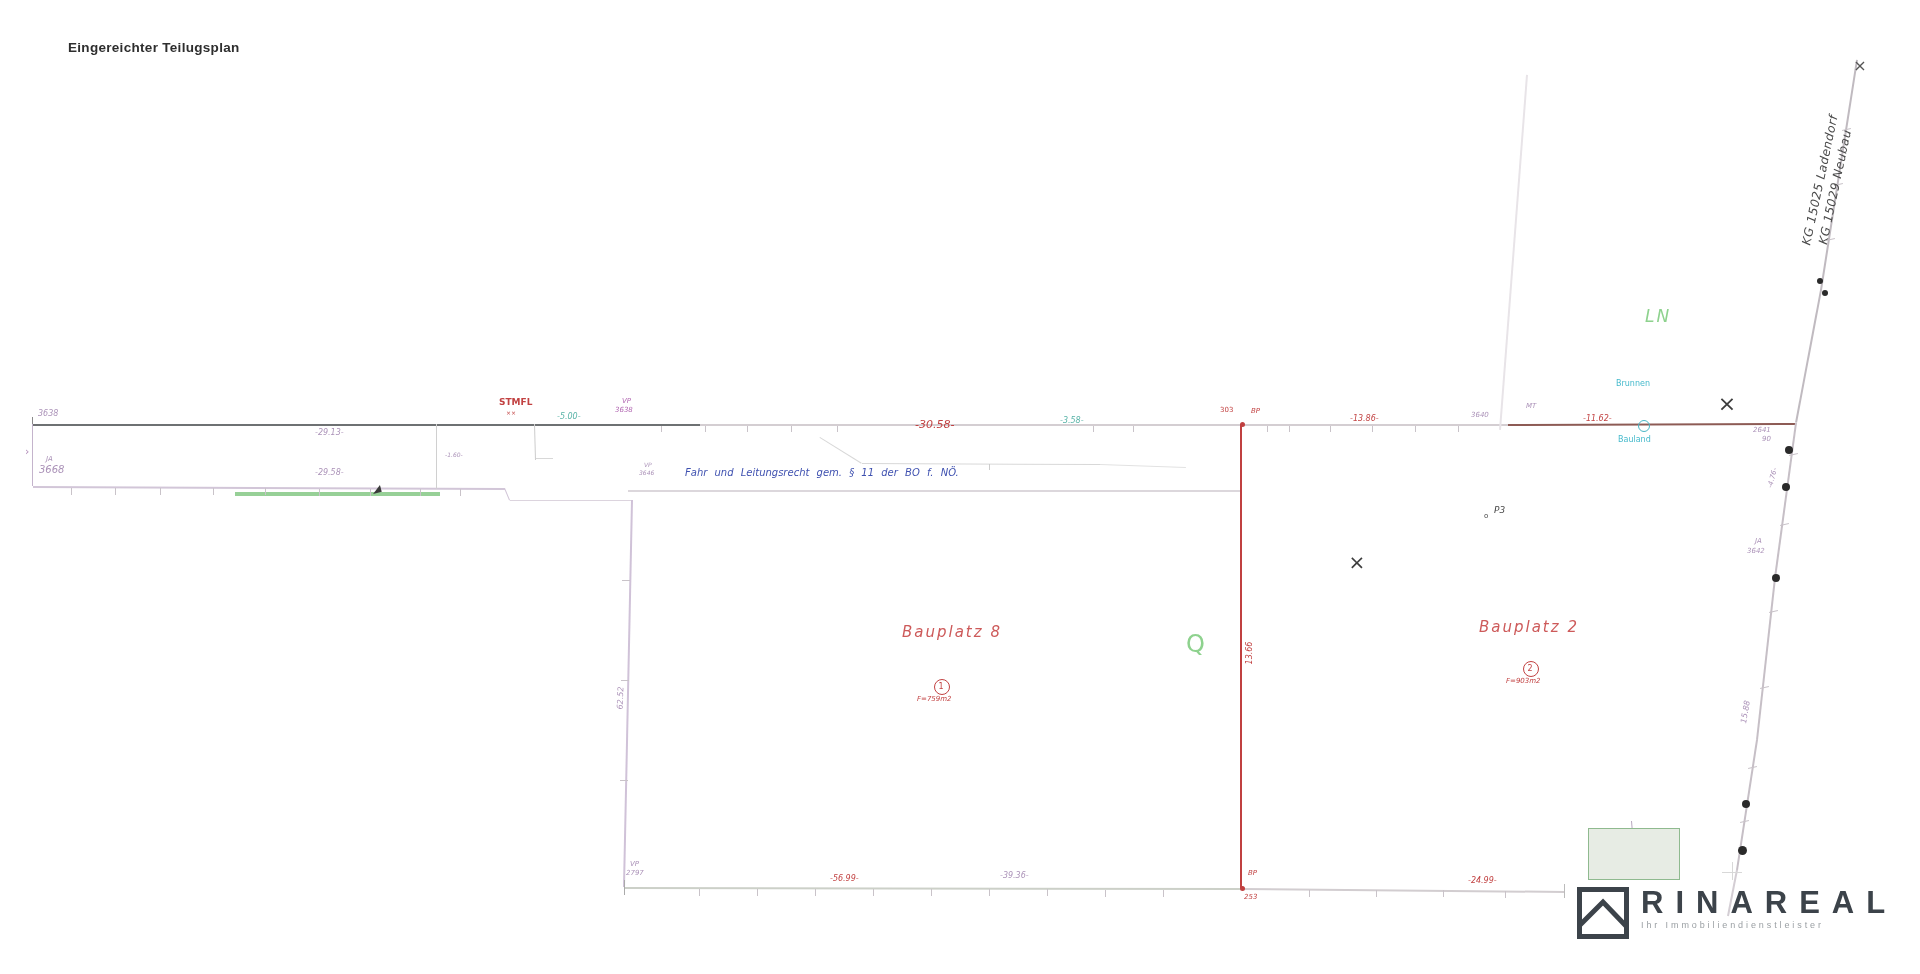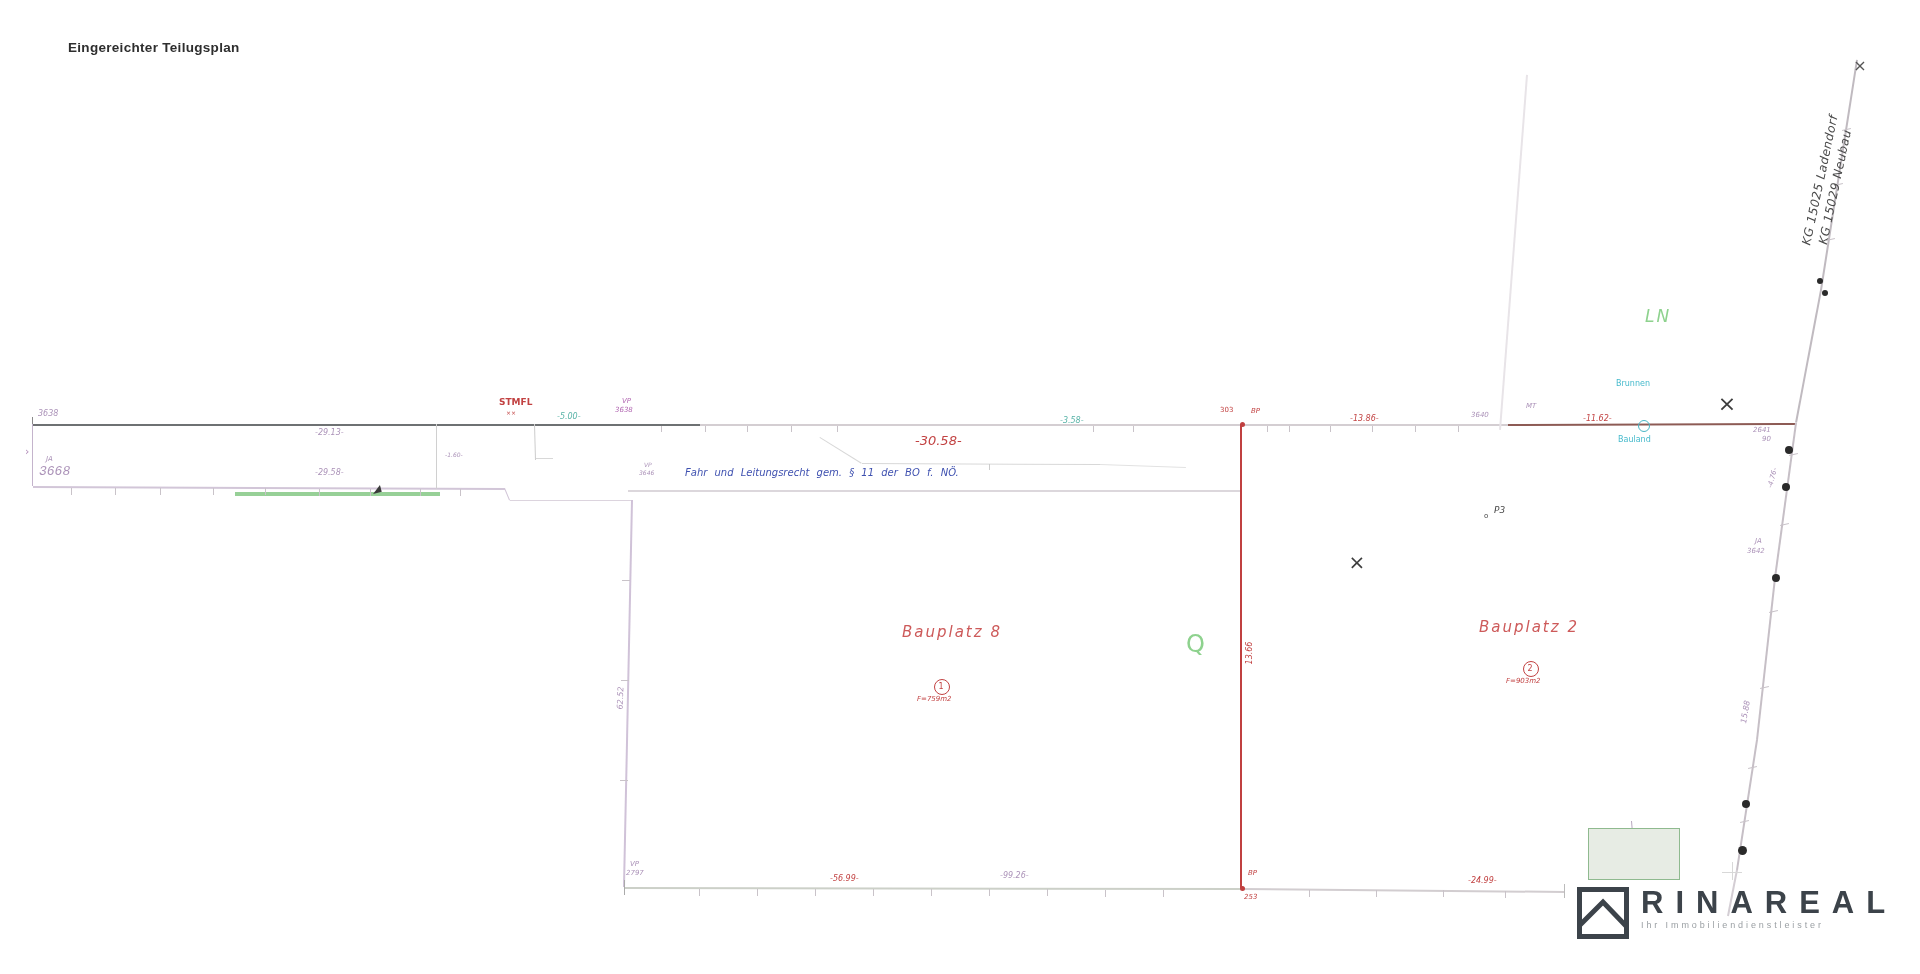--- a/index.html
+++ b/index.html
@@ -122,60 +122,60 @@
       <div class="cir" style="left: 1523px; top: 661px; width: 14px; height: 14px; border: 1.2px solid rgb(194, 66, 66);"></div>
       <div class="rct" style="left: 1588px; top: 828px; width: 90px; height: 50px; background: rgb(231, 236, 228); border: 1.5px solid rgb(143, 186, 143);"></div>
       <div class="tri" style="left: 372px; top: 486px; border-left: 9px solid transparent; border-bottom: 7px solid rgb(58, 58, 58); transform: rotate(-15deg);"></div>
       <div class="lbl" style="color: rgb(171, 146, 184); font-size: 8px; font-style: italic; left: 38px; top: 410px;">3638</div>
       <div class="lbl" style="color: rgb(171, 146, 184); font-size: 8px; font-style: italic; left: 315px; top: 429px;">-29.13-</div>
       <div class="lbl" style="color: rgb(194, 66, 66); font-size: 9px; font-weight: bold; left: 499px; top: 398px;">STMFL</div>
       <div class="lbl" style="color: rgb(194, 66, 66); font-size: 6px; left: 506px; top: 410px;">××</div>
       <div class="lbl" style="color: rgb(86, 178, 166); font-size: 8px; font-style: italic; left: 557px; top: 413px;">-5.00-</div>
       <div class="lbl" style="color: rgb(179, 106, 179); font-size: 7px; font-style: italic; left: 622px; top: 398px;">VP</div>
       <div class="lbl" style="color: rgb(179, 106, 179); font-size: 7px; font-style: italic; left: 615px; top: 407px;">3638</div>
-      <div class="lbl" style="color: rgb(194, 66, 66); font-size: 13px; font-style: italic; left: 915px; top: 434px;">-30.58-</div>
+      <div class="lbl" style="color: rgb(194, 66, 66); font-size: 11px; font-style: italic; left: 915px; top: 419px;">-30.58-</div>
       <div class="lbl" style="color: rgb(86, 178, 166); font-size: 8px; font-style: italic; left: 1060px; top: 417px;">-3.58-</div>
       <div class="lbl" style="color: rgb(194, 66, 66); font-size: 7px; left: 1220px; top: 407px;">303</div>
       <div class="lbl" style="color: rgb(194, 66, 66); font-size: 7px; font-style: italic; left: 1251px; top: 408px;">BP</div>
       <div class="lbl" style="color: rgb(194, 66, 66); font-size: 8px; font-style: italic; left: 1350px; top: 415px;">-13.86-</div>
       <div class="lbl" style="color: rgb(171, 146, 184); font-size: 7px; font-style: italic; left: 1478px; top: 403px; margin-left: 48px;">MT</div>
       <div class="lbl" style="color: rgb(171, 146, 184); font-size: 7px; font-style: italic; left: 1471px; top: 412px;">3640</div>
       <div class="lbl" style="color: rgb(194, 66, 66); font-size: 8px; font-style: italic; left: 1583px; top: 415px;">-11.62-</div>
       <div class="lbl" style="color: rgb(70, 186, 204); font-size: 8px; left: 1616px; top: 380px;">Brunnen</div>
       <div class="lbl" style="color: rgb(70, 186, 204); font-size: 8px; left: 1618px; top: 436px;">Bauland</div>
       <div class="lbl" style="color: rgb(171, 146, 184); font-size: 7px; font-style: italic; left: 1753px; top: 427px;">2641</div>
       <div class="lbl" style="color: rgb(171, 146, 184); font-size: 7px; font-style: italic; left: 1762px; top: 436px;">90</div>
       <div class="lbl" style="color: rgb(171, 146, 184); font-size: 7px; font-style: italic; left: 1773px; top: 478px; transform: translate(-50%, -50%) rotate(-75deg);">-4.76-</div>
       <div class="lbl" style="color: rgb(171, 146, 184); font-size: 7px; font-style: italic; left: 1755px; top: 538px;">JA</div>
       <div class="lbl" style="color: rgb(171, 146, 184); font-size: 7px; font-style: italic; left: 1747px; top: 548px;">3642</div>
       <div class="lbl" style="color: rgb(171, 146, 184); font-size: 8px; font-style: italic; left: 1746px; top: 712px; transform: translate(-50%, -50%) rotate(-80deg);">15.88</div>
       <div class="lbl" style="color: rgb(142, 210, 142); font-size: 17px; font-style: italic; letter-spacing: 2px; left: 1645px; top: 308px;">LN</div>
       <div class="lbl" style="color: rgb(74, 74, 74); font-size: 12px; font-style: italic; letter-spacing: 0.5px; left: 1820px; top: 180px; transform: translate(-50%, -50%) rotate(-78deg);">KG 15025 Ladendorf</div>
       <div class="lbl" style="color: rgb(74, 74, 74); font-size: 12px; font-style: italic; letter-spacing: 0.5px; left: 1835px; top: 187px; transform: translate(-50%, -50%) rotate(-78deg);">KG 15029 Neubau</div>
       <div class="lbl" style="color: rgb(171, 146, 184); font-size: 7px; font-style: italic; left: 46px; top: 456px;">JA</div>
-      <div class="lbl" style="color: rgb(171, 146, 184); font-size: 13px; font-style: italic; left: 39px; top: 465px; font-family: Liberation Mono, monospace;">3668</div>
+      <div class="lbl" style="color: rgb(171, 146, 184); font-size: 10px; font-style: italic; left: 39px; top: 465px;">3668</div>
       <div class="lbl" style="color: rgb(176, 138, 184); font-size: 11px; left: 25px; top: 446px;">›</div>
       <div class="lbl" style="color: rgb(171, 146, 184); font-size: 8px; font-style: italic; left: 315px; top: 469px;">-29.58-</div>
       <div class="lbl" style="color: rgb(63, 81, 176); font-size: 10px; font-style: italic; word-spacing: 4px; left: 685px; top: 468px;">Fahr und Leitungsrecht gem. § 11 der BO f. NÖ.</div>
       <div class="lbl" style="color: rgb(171, 146, 184); font-size: 6px; font-style: italic; left: 644px; top: 462px;">VP</div>
       <div class="lbl" style="color: rgb(171, 146, 184); font-size: 6px; font-style: italic; left: 639px; top: 470px;">3646</div>
       <div class="lbl" style="color: rgb(171, 146, 184); font-size: 6px; font-style: italic; left: 445px; top: 452px;">-1.60-</div>
       <div class="lbl" style="color: rgb(171, 146, 184); font-size: 8px; font-style: italic; left: 621px; top: 698px; transform: translate(-50%, -50%) rotate(-88deg);">62.52</div>
       <div class="lbl" style="color: rgb(205, 90, 90); font-size: 15px; font-style: italic; letter-spacing: 2px; left: 902px; top: 625px;">Bauplatz  8</div>
       <div class="lbl" style="color: rgb(194, 66, 66); font-size: 8px; left: 941px; top: 687px; transform: translate(-50%, -50%) rotate(0deg);">1</div>
       <div class="lbl" style="color: rgb(194, 66, 66); font-size: 7px; font-style: italic; left: 917px; top: 696px;">F=759m2</div>
       <div class="lbl" style="color: rgb(142, 210, 142); font-size: 24px; left: 1186px; top: 632px;">Q</div>
       <div class="lbl" style="color: rgb(194, 66, 66); font-size: 8px; font-style: italic; left: 1250px; top: 653px; transform: translate(-50%, -50%) rotate(-90deg);">13.66</div>
       <div class="lbl" style="color: rgb(205, 90, 90); font-size: 15px; font-style: italic; letter-spacing: 2px; left: 1479px; top: 620px;">Bauplatz  2</div>
       <div class="lbl" style="color: rgb(194, 66, 66); font-size: 8px; left: 1530px; top: 669px; transform: translate(-50%, -50%) rotate(0deg);">2</div>
       <div class="lbl" style="color: rgb(194, 66, 66); font-size: 7px; font-style: italic; left: 1506px; top: 678px; text-align: center;">F=903m2</div>
       <div class="lbl" style="color: rgb(74, 74, 74); font-size: 7px; left: 1484px; top: 513px;">o</div>
       <div class="lbl" style="color: rgb(74, 74, 74); font-size: 9px; font-style: italic; left: 1494px; top: 506px;">P3</div>
       <div class="lbl" style="color: rgb(194, 66, 66); font-size: 8px; font-style: italic; left: 830px; top: 875px;">-56.99-</div>
-      <div class="lbl" style="color: rgb(171, 146, 184); font-size: 8px; font-style: italic; left: 1000px; top: 872px;">-99.26-</div>
+      <div class="lbl" style="color: rgb(171, 146, 184); font-size: 8px; font-style: italic; left: 1000px; top: 872px;">-39.36-</div>
       <div class="lbl" style="color: rgb(194, 66, 66); font-size: 7px; font-style: italic; left: 1248px; top: 870px;">BP</div>
       <div class="lbl" style="color: rgb(194, 66, 66); font-size: 7px; font-style: italic; left: 1244px; top: 894px;">253</div>
       <div class="lbl" style="color: rgb(194, 66, 66); font-size: 8px; font-style: italic; left: 1468px; top: 877px;">-24.99-</div>
       <div class="lbl" style="color: rgb(171, 146, 184); font-size: 7px; font-style: italic; left: 630px; top: 861px;">VP</div>
       <div class="lbl" style="color: rgb(171, 146, 184); font-size: 7px; font-style: italic; left: 626px; top: 870px;">2797</div>
       <div class="lbl" style="color: rgb(61, 61, 61); font-size: 20px; left: 1357px; top: 562px; transform: translate(-50%, -50%) rotate(0deg);">×</div>
       <div class="lbl" style="color: rgb(61, 61, 61); font-size: 22px; left: 1727px; top: 404px; transform: translate(-50%, -50%) rotate(0deg);">×</div>
       <div class="lbl" style="color: rgb(85, 85, 85); font-size: 16px; left: 1860px; top: 66px; transform: translate(-50%, -50%) rotate(0deg);">×</div>
     </div>
 

